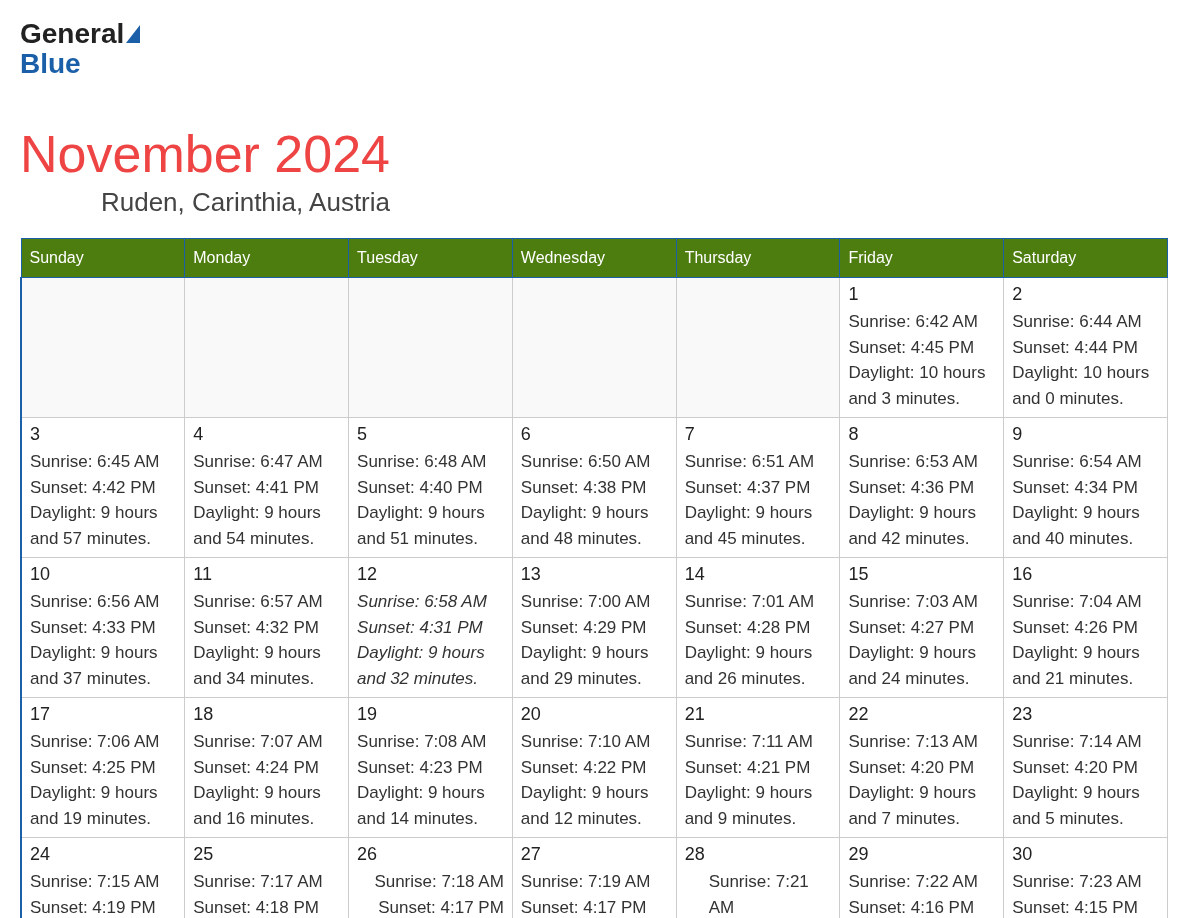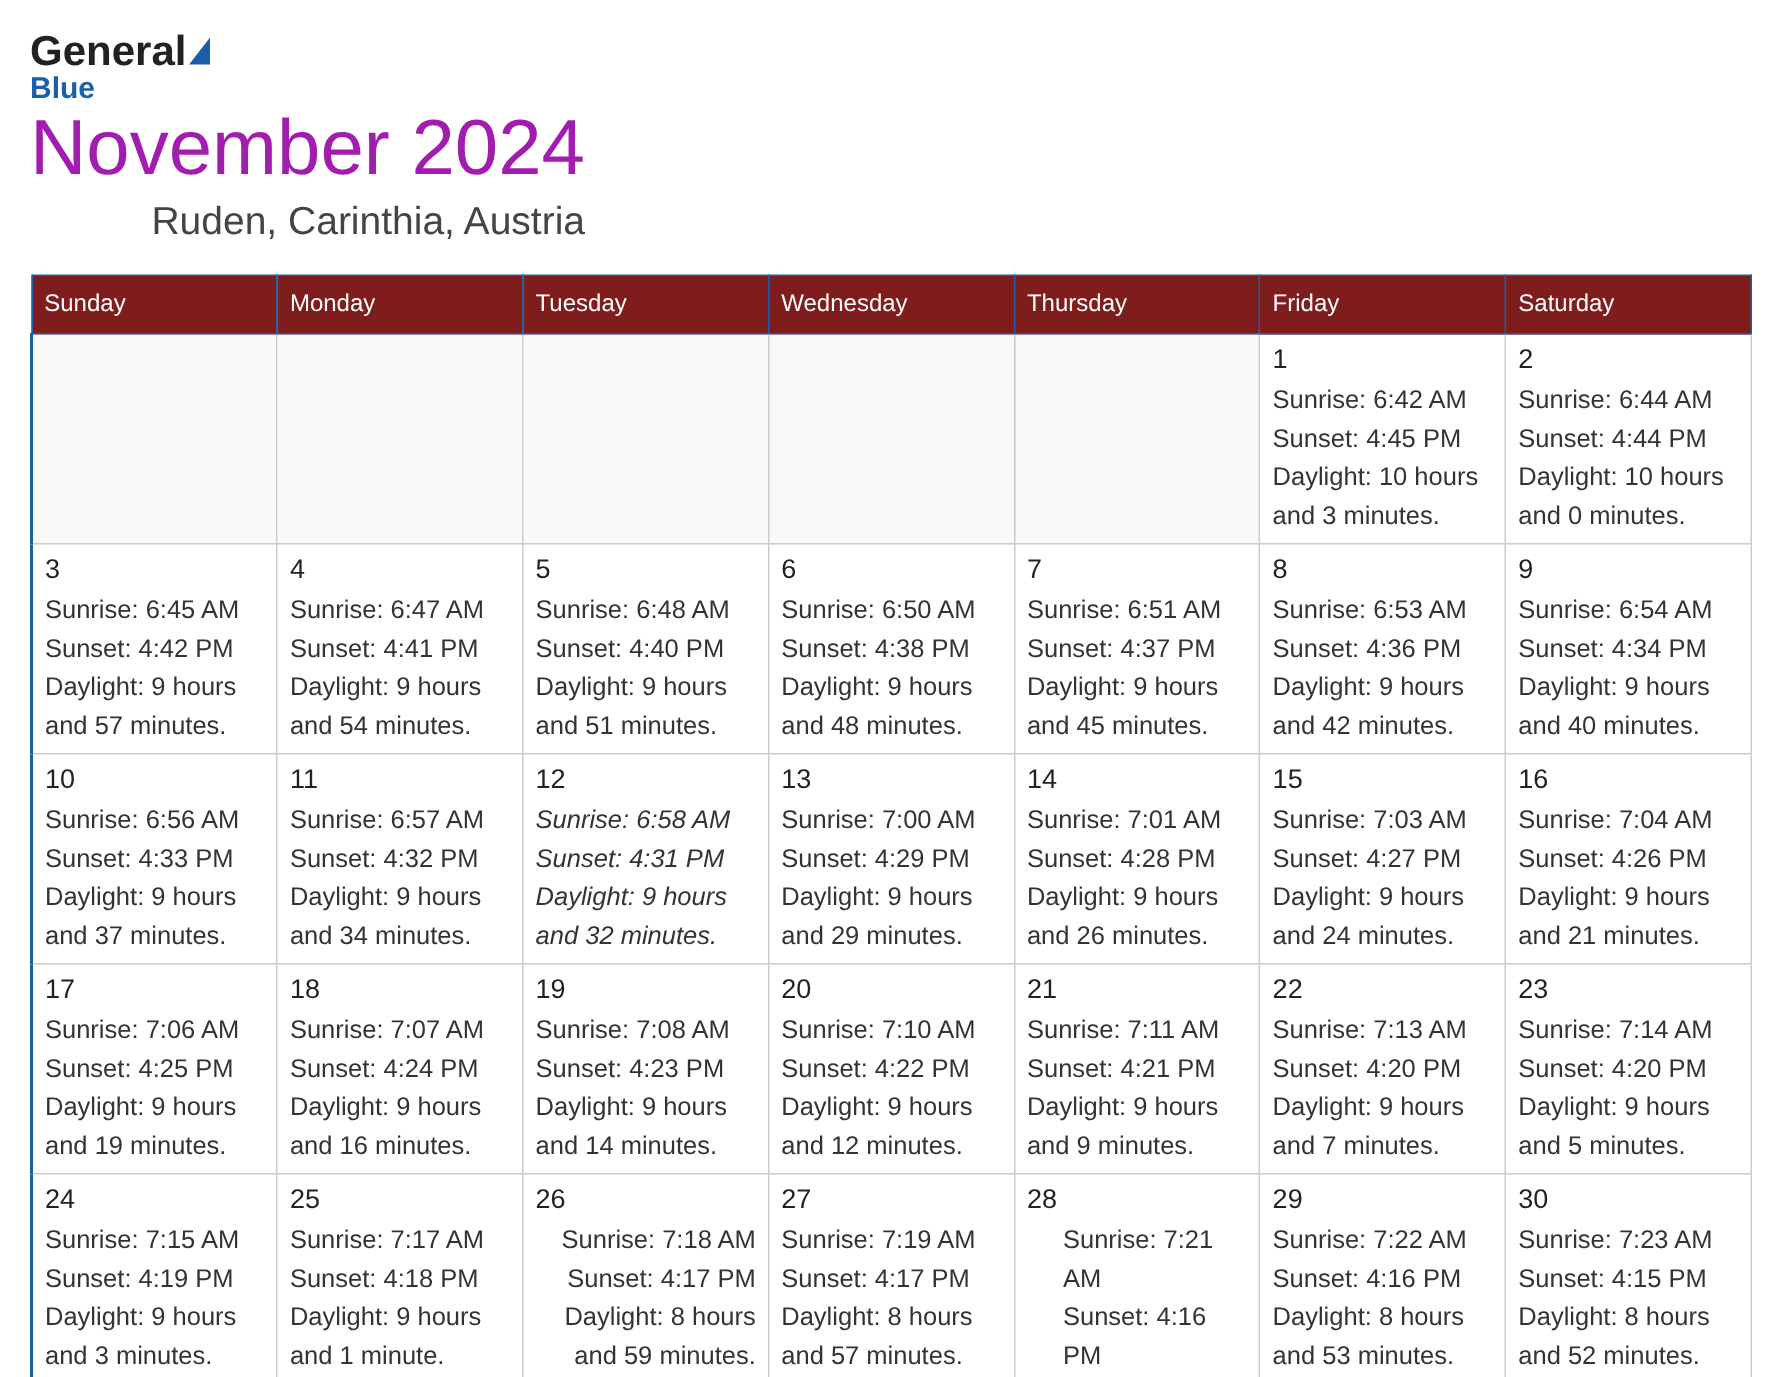--- a/index.html
+++ b/index.html
@@ -22,21 +22,21 @@
       flex-direction: column;
       align-items: flex-start;
     }
     .logo-general {
       font-size: 28px;
       font-weight: bold;
       color: #222;
       line-height: 1;
     }
     .logo-blue {
-      font-size: 20px;
+      font-size: 28px;
       font-weight: bold;
       color: #1a5fa8;
       display: flex;
       align-items: center;
     }
     .logo-triangle {
       width: 0;
       height: 0;
       border-left: 14px solid transparent;
       border-right: 0px solid transparent;
@@ -44,36 +44,37 @@
       margin-left: 2px;
       margin-right: 2px;
       display: inline-block;
     }
     .title-area {
       text-align: right;
     }
     .calendar-title {
       font-size: 52px;
       font-weight: normal;
-      color: #a21caf;
+      color: #ef4444;
       line-height: 1.1;
+      margin-top: 46px;
     }
     .calendar-subtitle {
       font-size: 26px;
       color: #444;
       margin-top: 4px;
       text-align: right;
     }
     table {
       width: 100%;
       border-collapse: collapse;
       table-layout: fixed;
     }
     thead tr th {
-      background-color: #7f1d1d;
+      background-color: #4d7c0f;
       color: #fff;
       font-size: 16px;
       font-weight: normal;
       padding: 10px 8px;
       text-align: left;
       border: 1px solid #1a5fa8;
     }
     tbody tr td {
       vertical-align: top;
       padding: 6px 8px;

